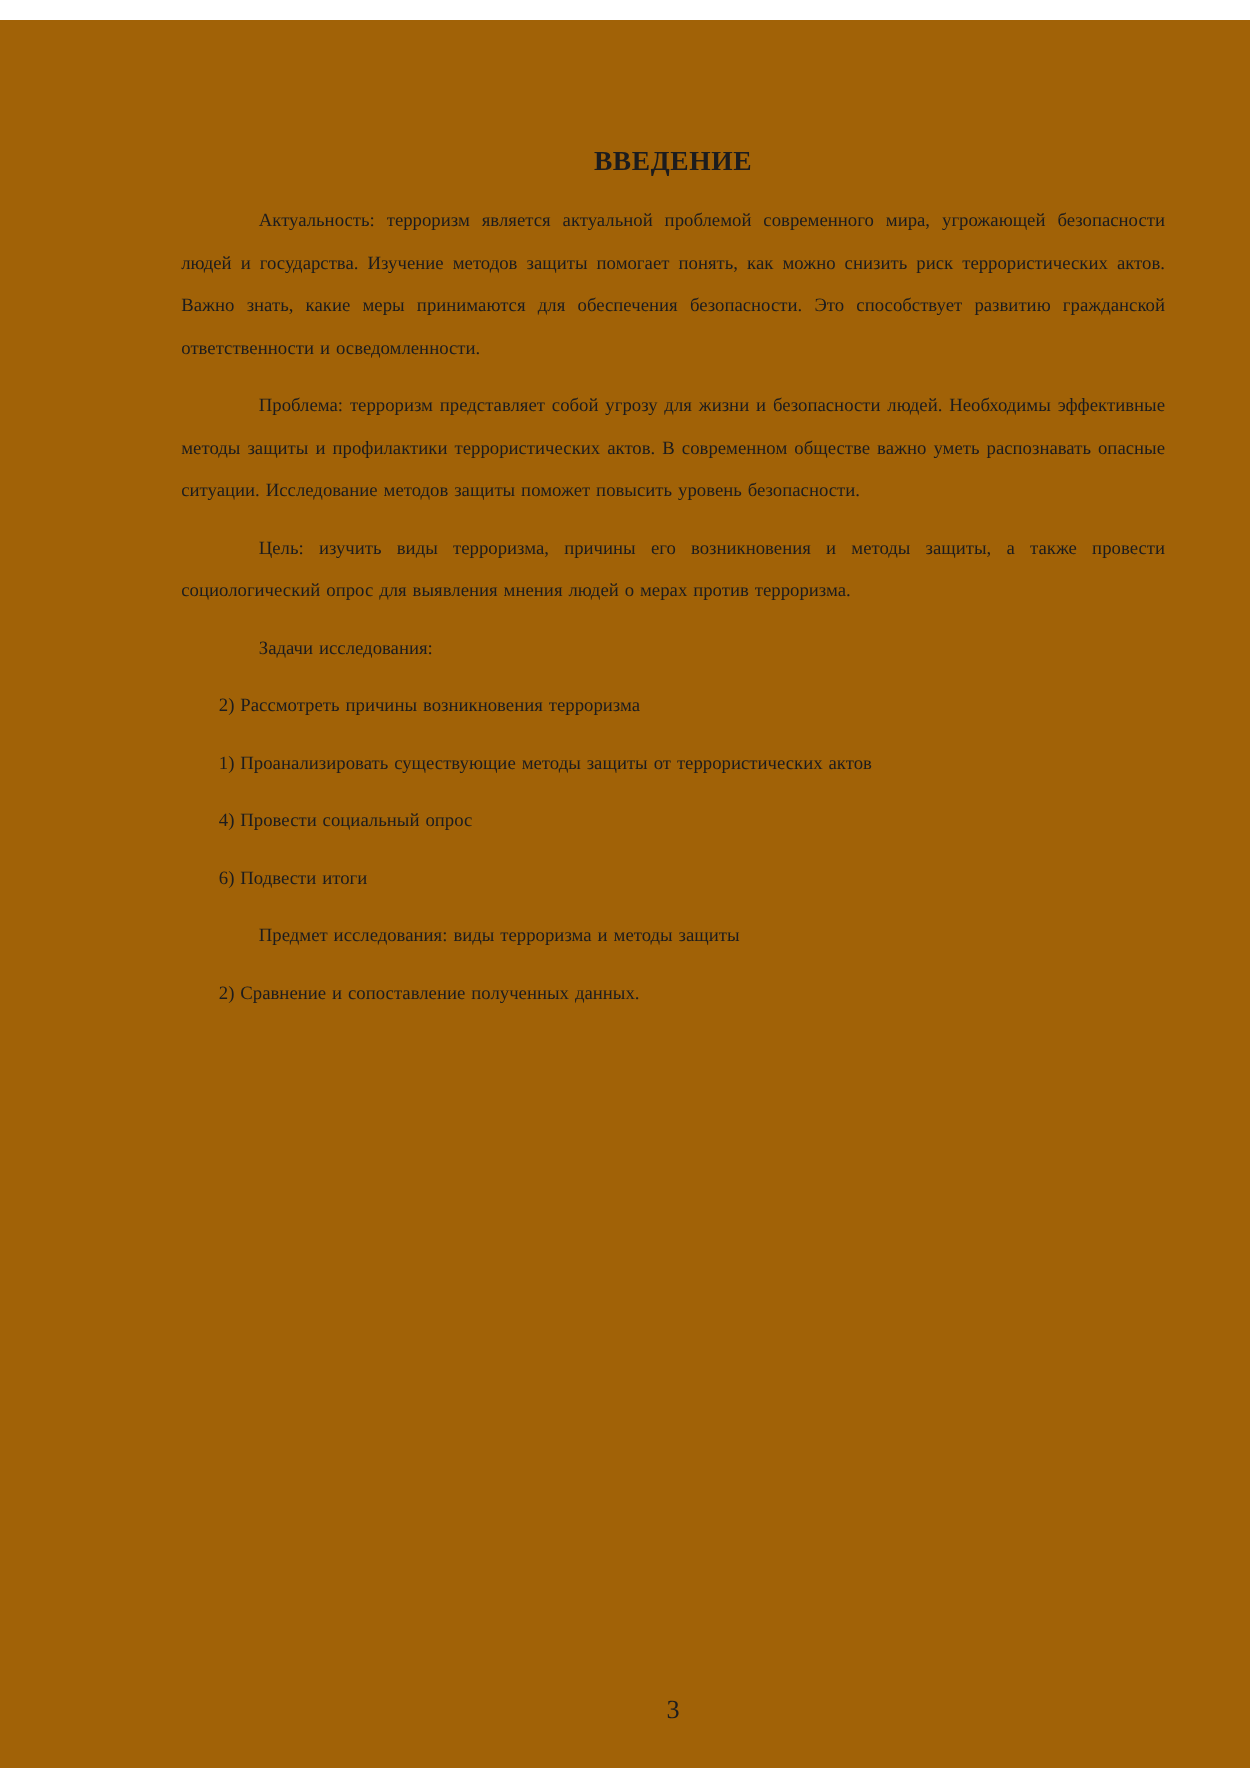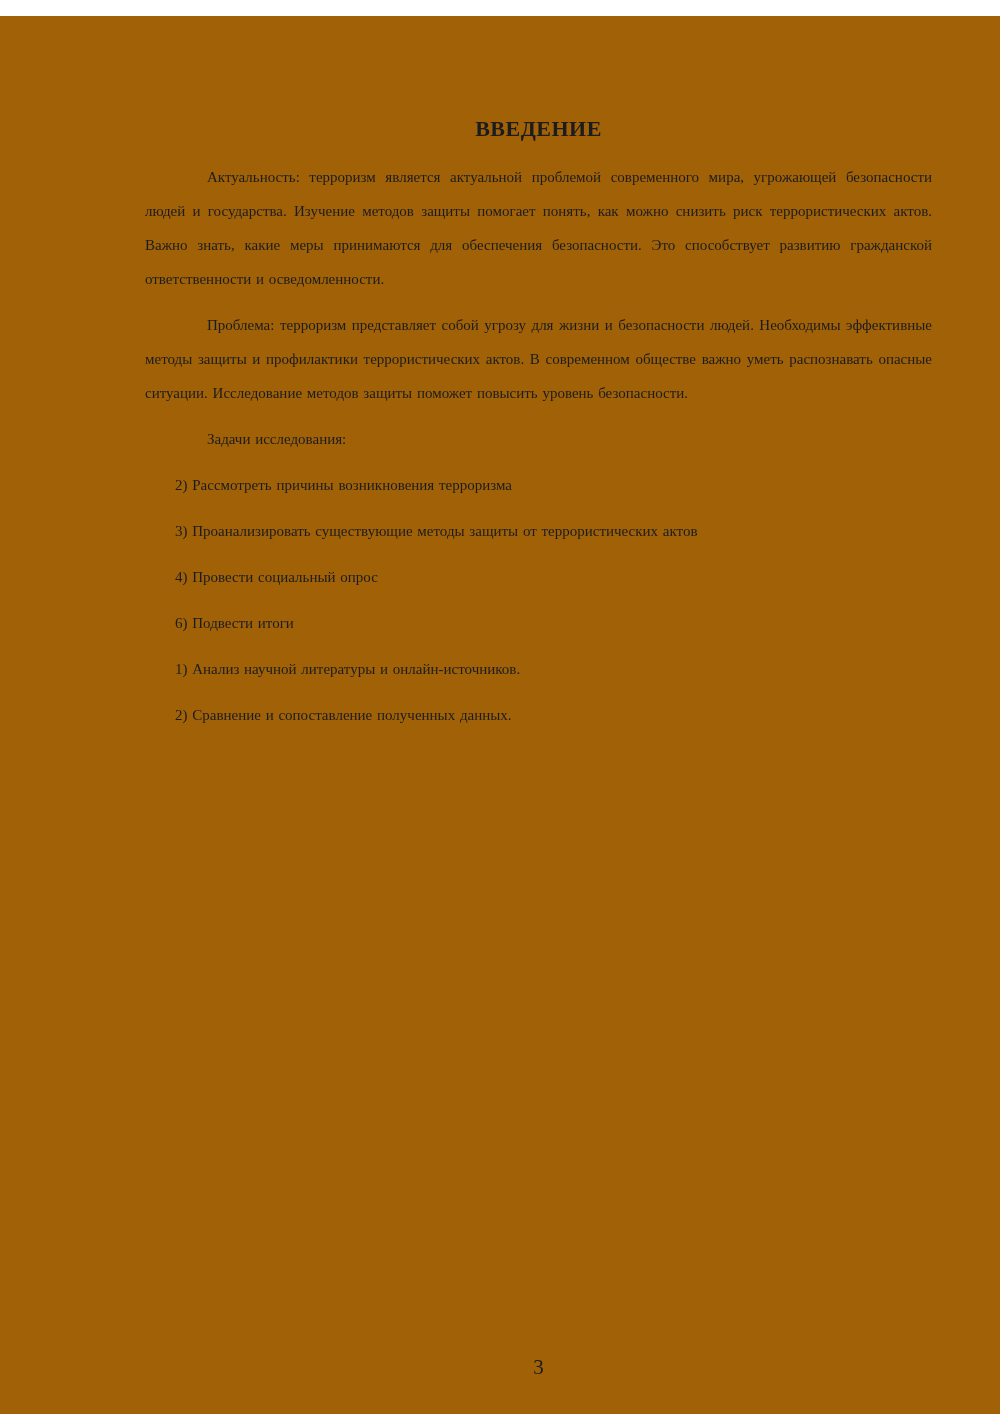--- a/index.html
+++ b/index.html
@@ -51,26 +51,27 @@
 </style>
 </head>
 <body>
 
 <div class="page">
 
   <h1 class="doc-title">ВВЕДЕНИЕ</h1>
 
   <p class="para">Актуальность: терроризм является актуальной проблемой современного мира, угрожающей безопасности людей и государства. Изучение методов защиты помогает понять, как можно снизить риск террористических актов. Важно знать, какие меры принимаются для обеспечения безопасности. Это способствует развитию гражданской ответственности и осведомленности.</p>
   <p class="para">Проблема: терроризм представляет собой угрозу для жизни и безопасности людей. Необходимы эффективные методы защиты и профилактики террористических актов. В современном обществе важно уметь распознавать опасные ситуации. Исследование методов защиты поможет повысить уровень безопасности.</p>
+  <p class="para">Цель: изучить виды терроризма, причины его возникновения и методы защиты, а также провести социологический опрос для выявления мнения людей о мерах против терроризма.</p>
   <p class="para">Задачи исследования:</p>
 
   <p class="para list">2) Рассмотреть причины возникновения терроризма</p>
-  <p class="para list">3) Проанализировать существующие методы защиты от террористических актов</p>
+  <p class="para list">1) Проанализировать существующие методы защиты от террористических актов</p>
   <p class="para list">4) Провести социальный опрос</p>
   <p class="para list">6) Подвести итоги</p>
 
+  <p class="para">Предмет исследования: виды терроризма и методы защиты</p>
 
-  <p class="para list">1) Анализ научной литературы и онлайн-источников.</p>
   <p class="para list">2) Сравнение и сопоставление полученных данных.</p>
 
   <div class="page-number">3</div>
 
 </div>
 
 </body></html>

